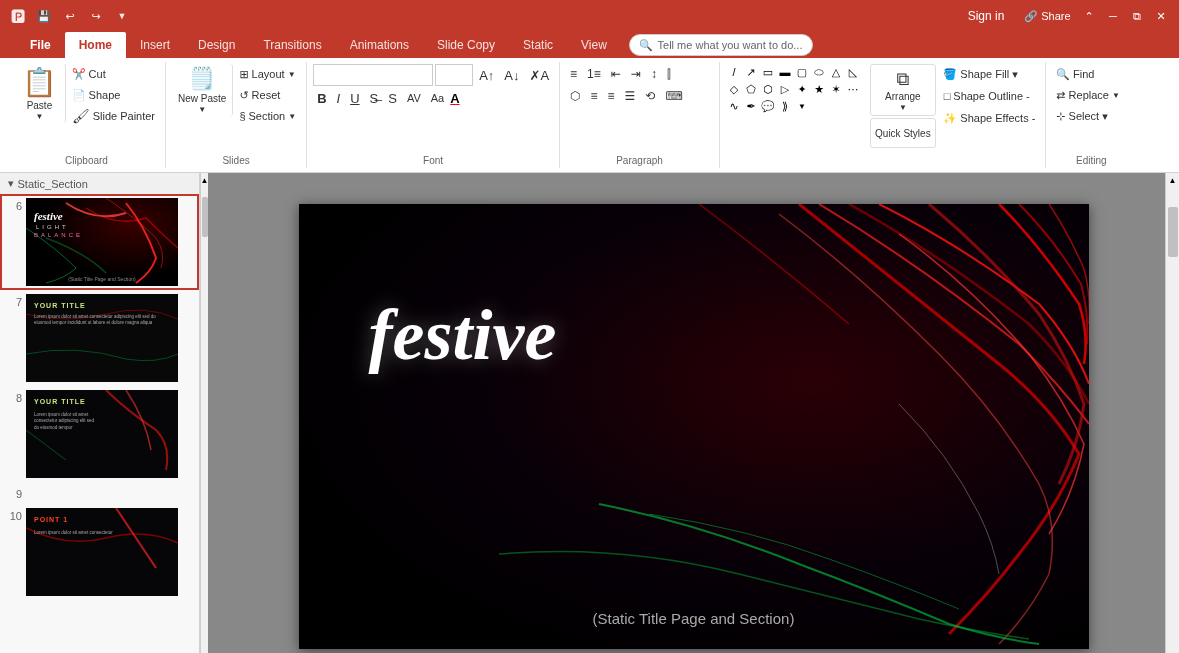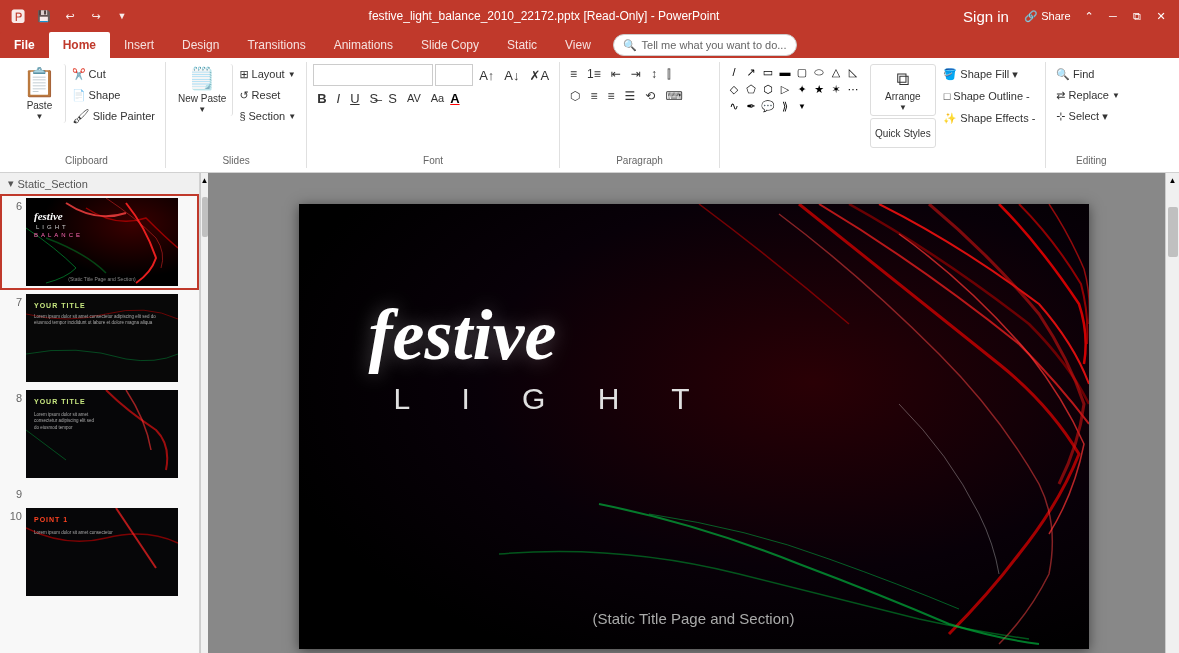--- a/index.html
+++ b/index.html
@@ -16,21 +16,21 @@
       color: white;
     }
     .titlebar-left { display: flex; align-items: center; gap: 6px; }
     .titlebar-center { font-size: 12px; color: white; }
     .titlebar-right { display: flex; align-items: center; gap: 4px; }
     .win-btn { width: 20px; height: 18px; display: flex; align-items: center; justify-content: center; font-size: 11px; cursor: pointer; color: white; }
     .qat-btn { width: 20px; height: 18px; display: flex; align-items: center; justify-content: center; font-size: 11px; cursor: pointer; color: white; opacity: 0.9; }
 
     
     .ribbon { background: #fff; border-bottom: 1px solid #d1d1d1; }
-    .ribbon-tabs { background: #c0392b; display: flex; align-items: flex-end; padding-left: 0; }
+    .ribbon-tabs { background: #c0392b; display: flex; align-items: flex-end; padding-left: 16px; }
     .ribbon-tab {
       padding: 6px 14px;
       font-size: 12px;
       color: rgba(255,255,255,0.85);
       cursor: pointer;
       border-radius: 2px 2px 0 0;
       margin-bottom: 0;
     }
     .ribbon-tab.active { background: #fff; color: #c0392b; font-weight: 600; }
     .ribbon-content { background: #fff; padding: 4px 8px; display: flex; align-items: stretch; min-height: 88px; }
@@ -118,23 +118,22 @@
 <body>
 
 <div class="titlebar">
   <div class="titlebar-left">
     <div class="qat-btn" style="font-size:16px;">🅿</div>
     <div class="qat-btn">💾</div>
     <div class="qat-btn">↩</div>
     <div class="qat-btn">↪</div>
     <div class="qat-btn" style="font-size:9px;">▼</div>
   </div>
-  <div class="titlebar-center">festive_light_balance_2010_22172.pptx [Read-Only] - PowerPoint</div>
   <div class="titlebar-right">
-    <div class="win-btn" style="font-size:15px; min-width:60px;">Sign in</div>
+    <div class="win-btn" style="font-size:12px; min-width:60px;">Sign in</div>
     <div class="win-btn" style="font-size:11px; min-width:55px;">🔗 Share</div>
     <div class="win-btn">⌃</div>
     <div class="win-btn">─</div>
     <div class="win-btn">⧉</div>
     <div class="win-btn close">✕</div>
   </div>
 </div>
 
 <div class="ribbon">
   <div class="ribbon-tabs">
@@ -449,21 +448,20 @@
 
         <path d="M600,200 Q650,250 680,310 Q695,340 700,370" stroke="#ffffff" stroke-width="1" fill="none" opacity="0.3"></path>
 
         <path d="M700,0 Q740,40 780,100 Q790,130 785,160" stroke="#ff0000" stroke-width="2.5" fill="none" opacity="0.8"></path>
         <path d="M720,0 Q755,35 782,80 Q790,110 788,140" stroke="#cc0000" stroke-width="2" fill="none" opacity="0.7"></path>
         <path d="M750,0 Q770,30 785,65 Q792,90 790,120" stroke="#ee1111" stroke-width="1.5" fill="none" opacity="0.6"></path>
       </svg>
 
       <div style="position:absolute; top:95px; left:70px; color:white; font-size:72px; font-style:italic; font-weight:bold; font-family:Georgia,'Times New Roman',serif; line-height:1; text-shadow: 0 0 20px rgba(255,255,255,0.3);">festive</div>
 
-      <div style="position:absolute; top:178px; left:95px; color:#e0e0e0; font-size:30px; letter-spacing:22px; font-weight:300; font-family:Arial,sans-serif;">L I G H T</div>
 
 
       <div style="position:absolute; bottom:22px; left:50%; transform:translateX(-50%); color:#aaaaaa; font-size:15px; white-space:nowrap; font-family:Arial,sans-serif;">(Static Title Page and Section)</div>
     </div>
 
     <div style="position:absolute; right:0; top:0; bottom:0; width:14px; background:#f0f0f0; border-left:1px solid #ccc; display:flex; flex-direction:column;">
       <div style="height:14px; display:flex; align-items:center; justify-content:center; font-size:8px; cursor:pointer;">▲</div>
       <div style="flex:1; position:relative;">
         <div style="width:10px; height:50px; background:#c0c0c0; border-radius:2px; margin:0 2px; position:absolute; top:20px;"></div>
       </div>

